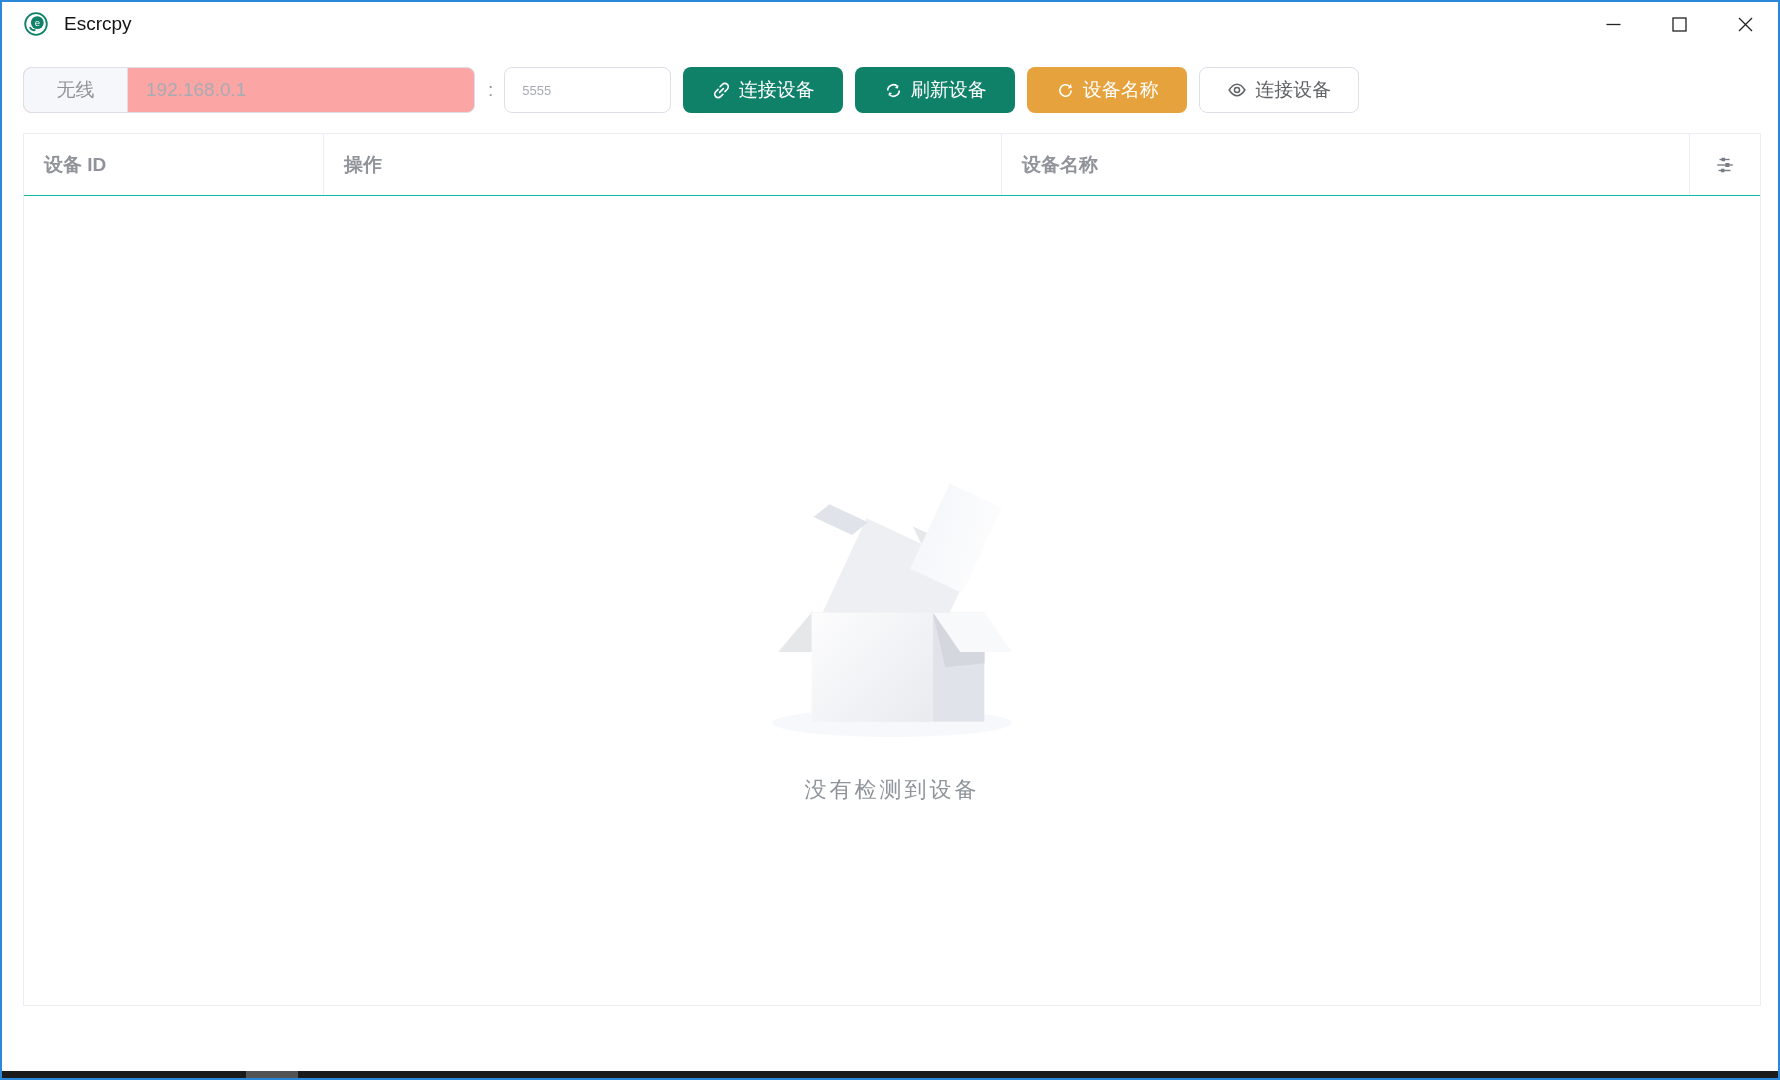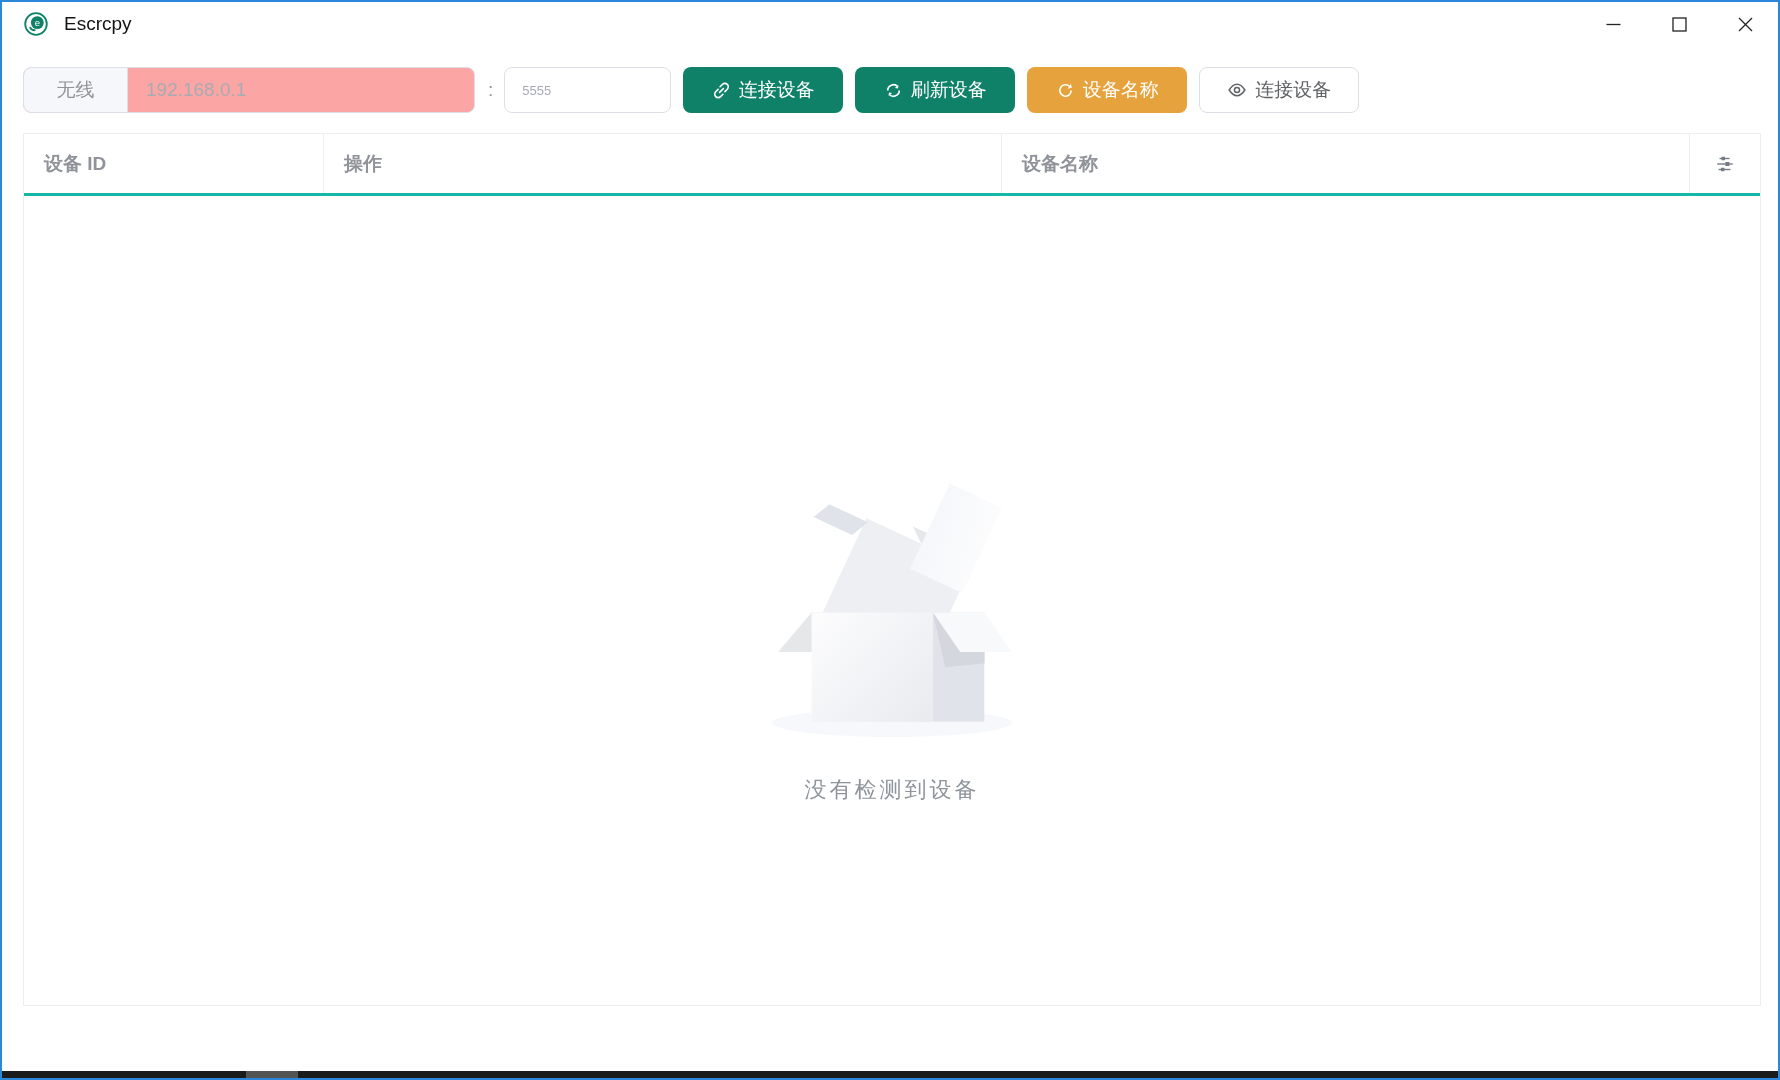--- a/index.html
+++ b/index.html
@@ -37,21 +37,21 @@
   .btn { height: 46px; width: 160px; margin-left: 12px; border-radius: 8px; border: none; font-size: 19px;
          display: inline-flex; align-items: center; justify-content: center; gap: 8px; cursor: pointer;
          font-family: "Liberation Sans", "DejaVu Sans", sans-serif; }
   .btn-primary { background: #0e8168; color: #fff; }
   .btn-warning { background: #e6a23c; color: #fff; }
   .btn-plain { background: #fff; color: #606266; border: 1px solid #dcdfe6; }
   .btn svg { flex: 0 0 auto; }
 
   
   .device-table { margin: 20px 21px 0; width: 1738px; height: 873px; border: 1px solid #ebeef5; display: flex; flex-direction: column; background: #fff; }
-  .thead { display: flex; height: 62px; border-bottom: 3px solid #14b8a6; flex: 0 0 auto; text-align: right; }
+  .thead { display: flex; height: 62px; border-bottom: 1px solid #14b8a6; flex: 0 0 auto; text-align: right; }
   .th { display: flex; align-items: center; padding-left: 20px; font-size: 19px; font-weight: bold; color: #909399; border-right: 1px solid #ebeef5; }
   .th-id     { width: 300px; }
   .th-name   { width: 688px; }
   .th-action { width: 678px; }
   .th-tools  { width: 70px; border-right: none; justify-content: center; padding-left: 0; cursor: pointer; }
   .tbody { flex: 1; display: flex; flex-direction: column; align-items: center; }
   .empty-img { margin-top: 280px; }
   .empty-text { margin-top: 38px; font-size: 22px; color: #8f949b; letter-spacing: 3px; }
 
   

